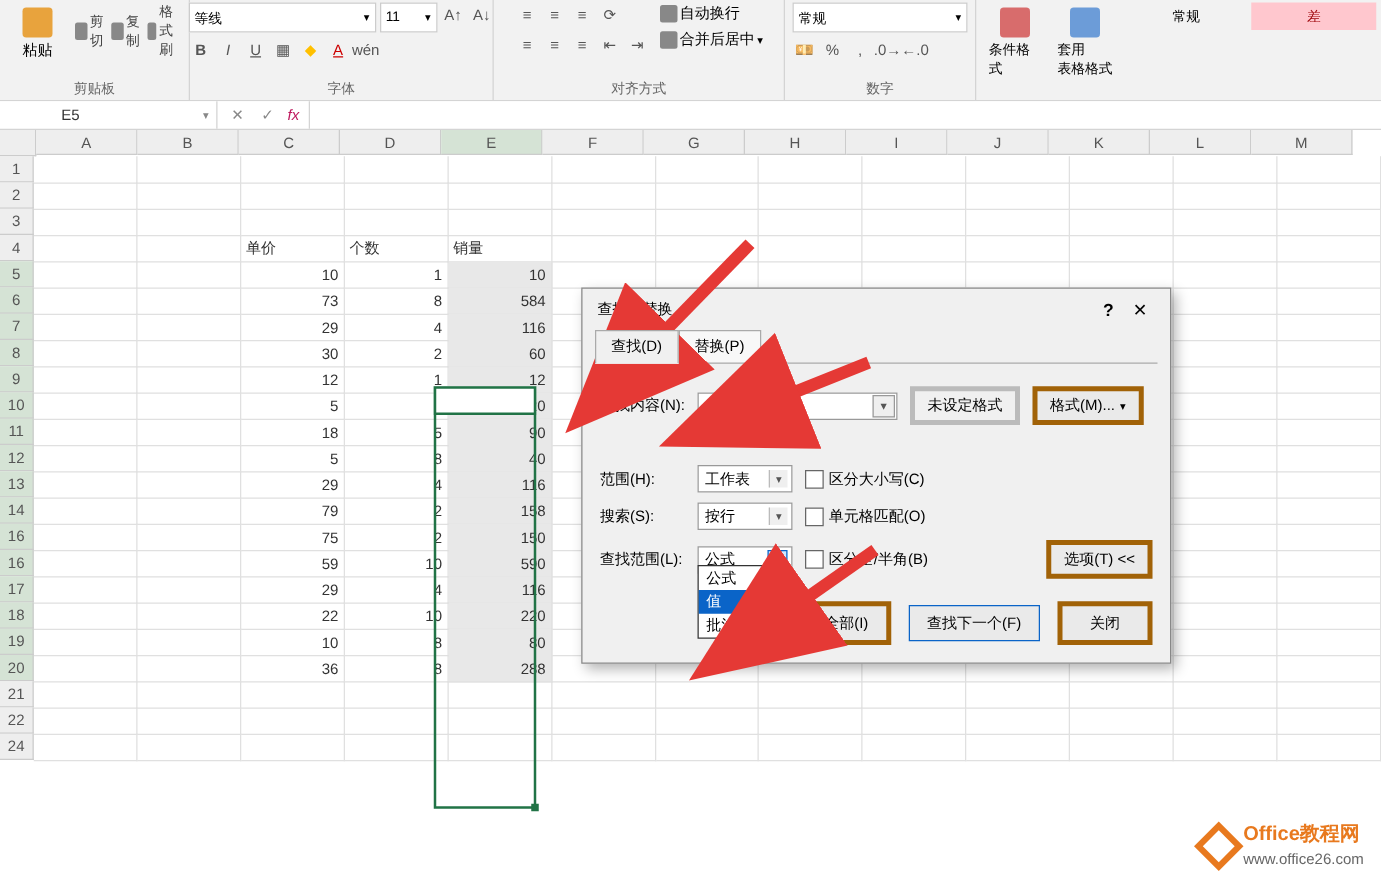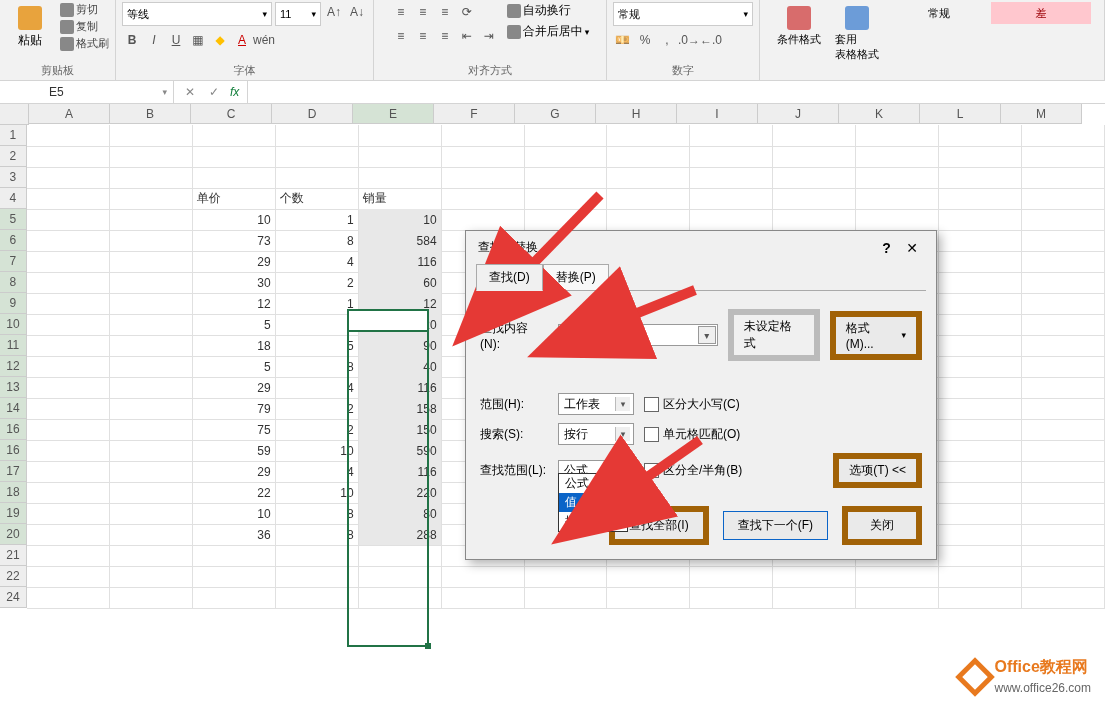--- a/index.html
+++ b/index.html
@@ -50,21 +50,21 @@
     }
     .rb-big-icon {
       width: 24px;
       height: 24px;
       background: #e8a33d;
       border-radius: 3px;
       margin-bottom: 2px;
     }
     .rb-small-col {
       display: flex;
-      flex-direction: column;
+      flex-direction: row;
       gap: 2px;
       font-size: 11px;
       color: #444;
     }
     .rb-small-row {
       display: flex;
       align-items: center;
       gap: 2px;
     }
     .rb-small-icon {
@@ -139,21 +139,21 @@
       width: 24px;
       height: 100%;
       display: flex;
       align-items: center;
       justify-content: center;
       color: #888;
       font-size: 12px;
     }
     .fx-label {
       font-style: italic;
-      color: #15803d;
+      color: #be185d;
       padding: 0 4px;
     }
     .formula-input {
       flex: 1;
       padding: 0 8px;
       font-size: 12px;
       color: #333;
       border: none;
       height: 100%;
       outline: none;
@@ -312,21 +312,21 @@
       border: 1px solid #999;
       display: flex;
       align-items: center;
       justify-content: center;
       font-size: 10px;
       color: #555;
       background: #efefef;
       margin-right: -3px;
     }
     .btn {
-      border: 6px solid #a16207;
+      border: 4px solid #a16207;
       background: #eaeaea;
       padding: 3px 10px;
       cursor: pointer;
       font-size: 12px;
       display: flex;
       align-items: center;
       gap: 4px;
     }
     .sel-input {
       border: 1px solid #999;

